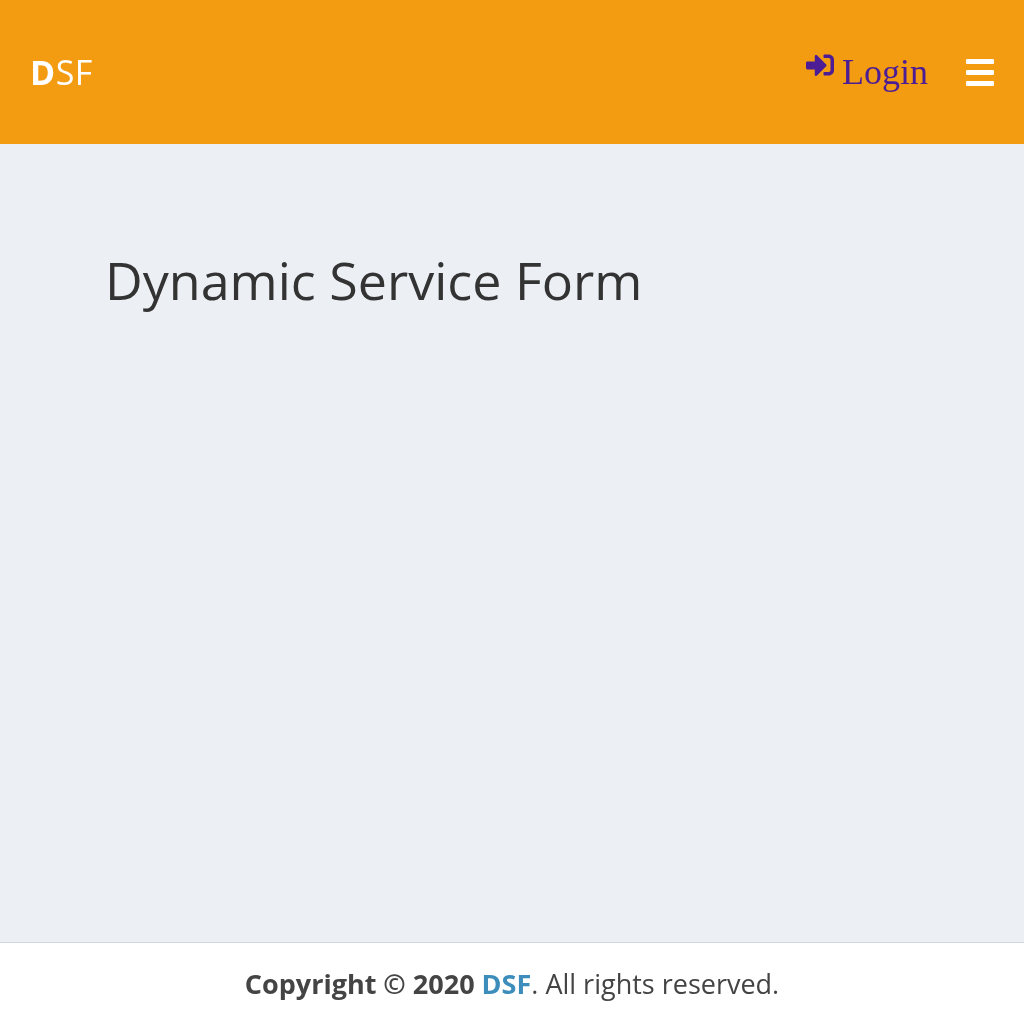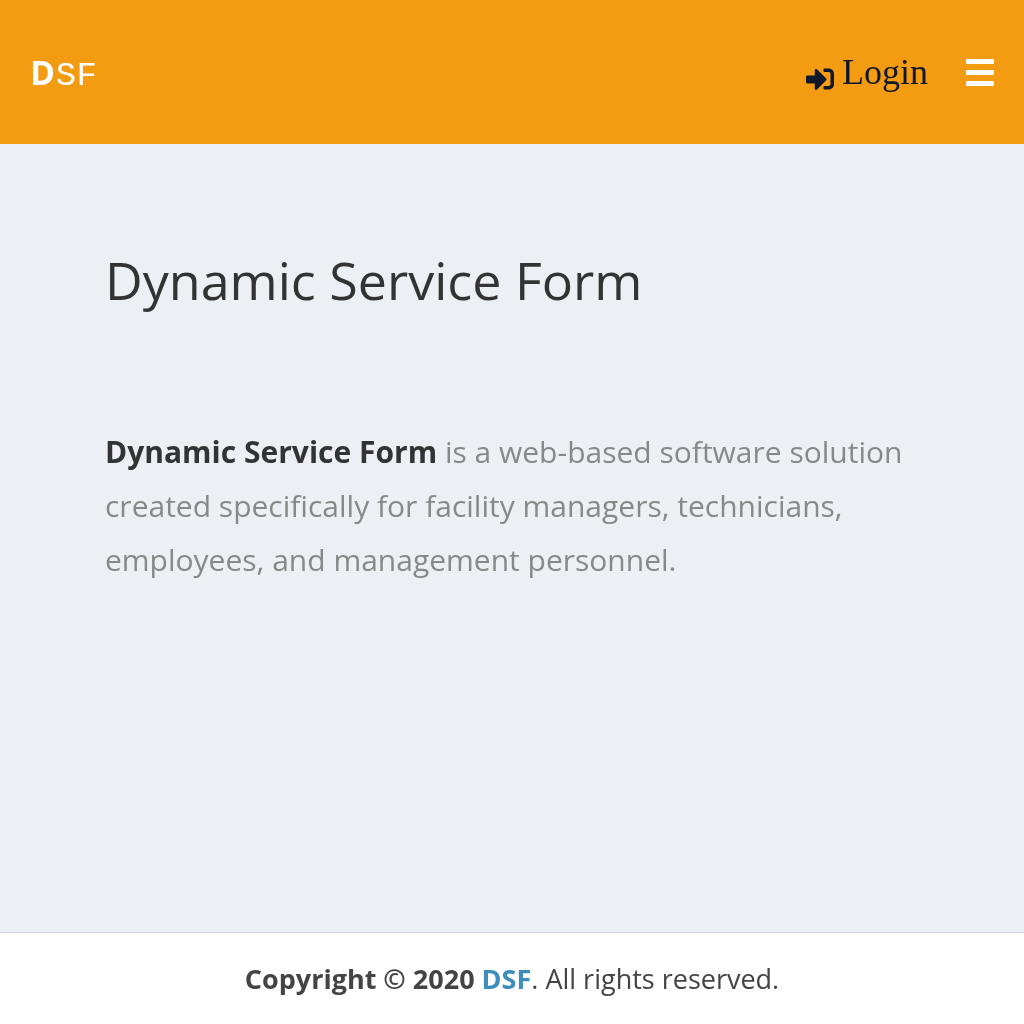--- a/index.html
+++ b/index.html
@@ -27,34 +27,33 @@
     .brand {
       font-size: 34px;
       font-weight: 600;
       letter-spacing: 0.5px;
     }
     .brand .first-letter {
       font-weight: 700;
     }
     .brand .rest {
       font-weight: 400;
-      font-family: Liberation Mono, monospace;
     }
     .nav-right {
       display: flex;
       align-items: center;
       gap: 38px;
     }
     .login-link {
       display: flex;
-      align-items: flex-end;
+      align-items: flex-start;
       gap: 8px;
       font-size: 36px;
       font-family: Georgia, serif;
-      color: #0f172a;
+      color: #4c1d95;
       cursor: pointer;
     }
     .login-icon {
       display: inline-flex;
       align-items: center;
     }
     .login-icon svg {
       width: 28px;
       height: 28px;
     }
@@ -87,21 +86,21 @@
       color: #888;
       font-weight: 400;
     }
     .description .emphasis {
       color: #333;
       font-weight: 700;
     }
     .footer {
       background: #fff;
       border-top: 1px solid #d2d6de;
-      height: 92px;
+      height: 82px;
       display: flex;
       align-items: center;
       justify-content: center;
       font-size: 27px;
       color: #444;
     }
     .footer .copyright-label {
       font-weight: 700;
     }
     .footer .brand-link {
@@ -132,22 +131,19 @@
     <div class="hamburger">
       <div class="bar"></div>
       <div class="bar"></div>
       <div class="bar"></div>
     </div>
   </div>
 </header>
 
 <main class="content">
   <h1 class="page-title">Dynamic Service Form</h1>
-  <p class="description">
-    <span class="emphasis">Dynamic Service Form</span><span> is a web-based software solution created specifically for facility managers, technicians, employees, and management personnel.</span>
-  </p>
 </main>
 
 <footer class="footer">
   <div>
     <span class="copyright-label">Copyright © 2020 </span><a class="brand-link">DSF</a><span class="rights">. All rights reserved.</span>
   </div>
 </footer>
 
 </body></html>

